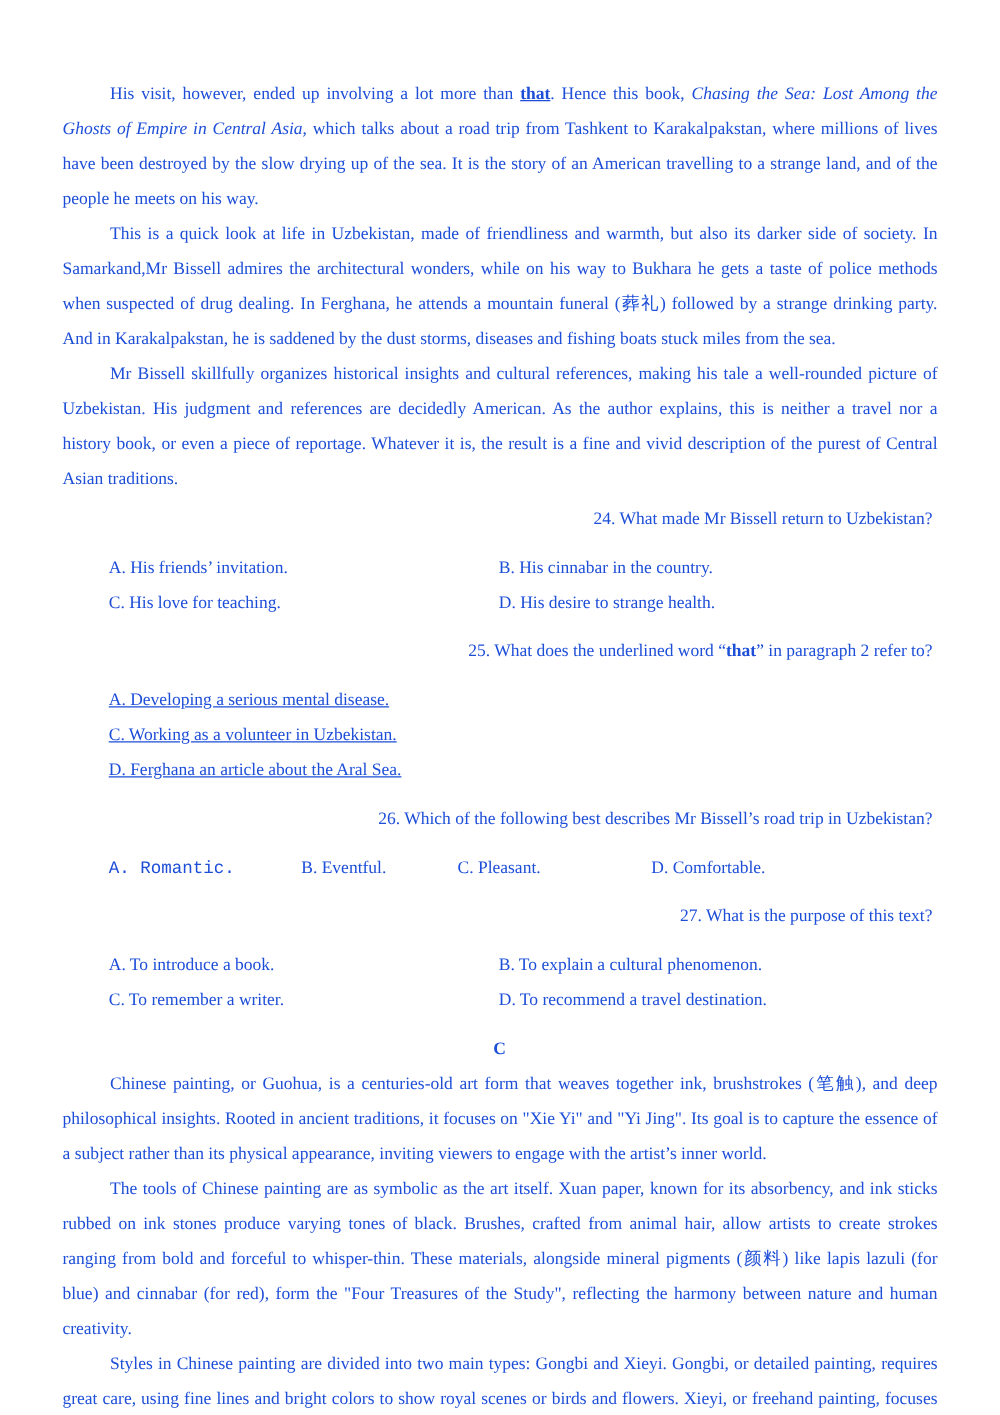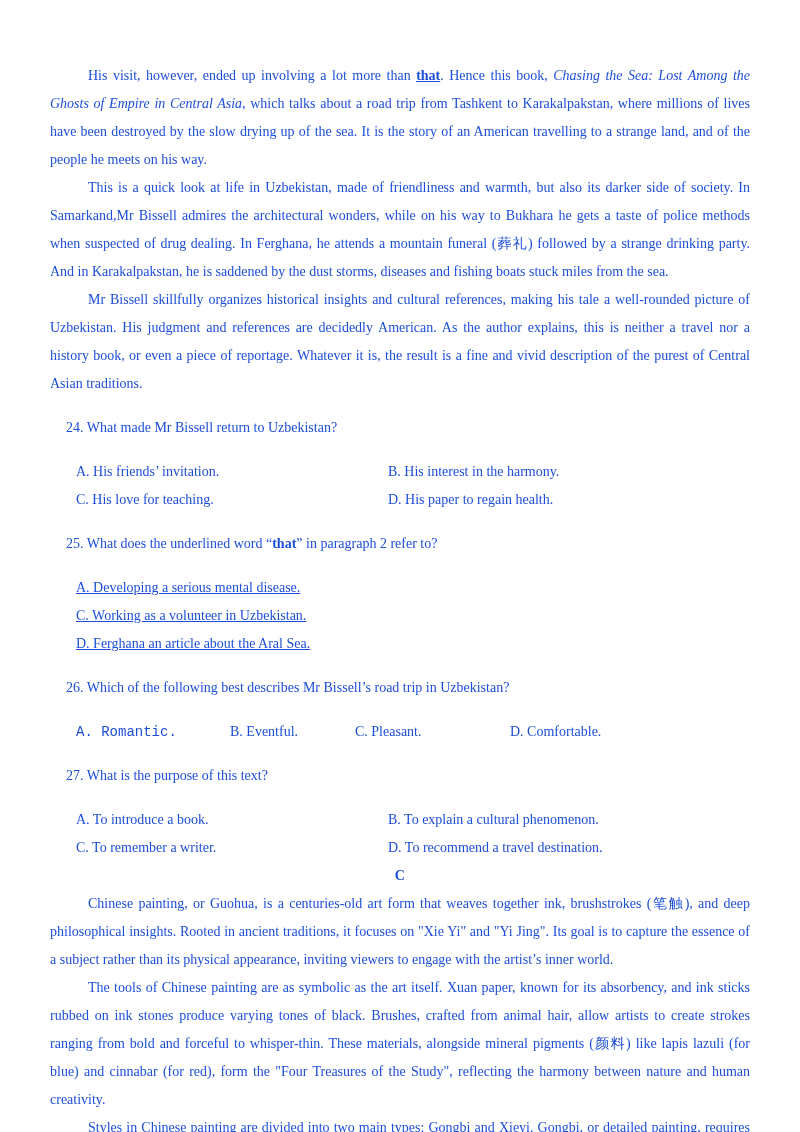--- a/index.html
+++ b/index.html
@@ -30,26 +30,26 @@
     font-style: italic;
   }
   .bold {
     font-weight: bold;
   }
   .bold-underline {
     font-weight: bold;
     text-decoration: underline;
   }
   .question-stem {
-    margin: 16px;
-    text-align: left;
+    margin: 4px;
+    text-align: right;
     text-indent: 0;
   }
   .opts {
-    margin: 0;
+    margin: 11px;
     padding: 0;
     list-style: none;
   }
   .opt-row {
     display: block;
     position: relative;
     height: 28px;
     white-space: nowrap;
   }
   .opt {
@@ -85,25 +85,25 @@
   </p>
 
   <p class="body-para">This is a quick look at life in Uzbekistan, made of friendliness and warmth, but also its darker side of society. In Samarkand,Mr Bissell admires the architectural wonders, while on his way to Bukhara he gets a taste of police methods when suspected of drug dealing. In Ferghana, he attends a mountain funeral (葬礼) followed by a strange drinking party. And in Karakalpakstan, he is saddened by the dust storms, diseases and fishing boats stuck miles from the sea.</p>
 
   <p class="body-para">Mr Bissell skillfully organizes historical insights and cultural references, making his tale a well-rounded picture of Uzbekistan. His judgment and references are decidedly American. As the author explains, this is neither a travel nor a history book, or even a piece of reportage. Whatever it is, the result is a fine and vivid description of the purest of Central Asian traditions.</p>
 
   <p class="question-stem">24. What made Mr Bissell return to Uzbekistan?</p>
   <div class="opts two-col">
     <div class="opt-row">
       <span class="opt col-0">A. His friends’ invitation.</span>
-      <span class="opt col-1">B. His interest in the harmony.</span>
+      <span class="opt col-1">B. His cinnabar in the country.</span>
     </div>
     <div class="opt-row">
       <span class="opt col-0">C. His love for teaching.</span>
-      <span class="opt col-1">D. His paper to regain health.</span>
+      <span class="opt col-1">D. His desire to strange health.</span>
     </div>
   </div>
 
   <p class="question-stem">
     <span>25. What does the underlined word “</span><span class="bold">that</span><span>” in paragraph 2 refer to?</span>
   </p>
   <div class="opts one-col">
     <div class="opt-row">
       <span class="opt col-0">A. Developing a serious mental disease.</span>
     </div>

